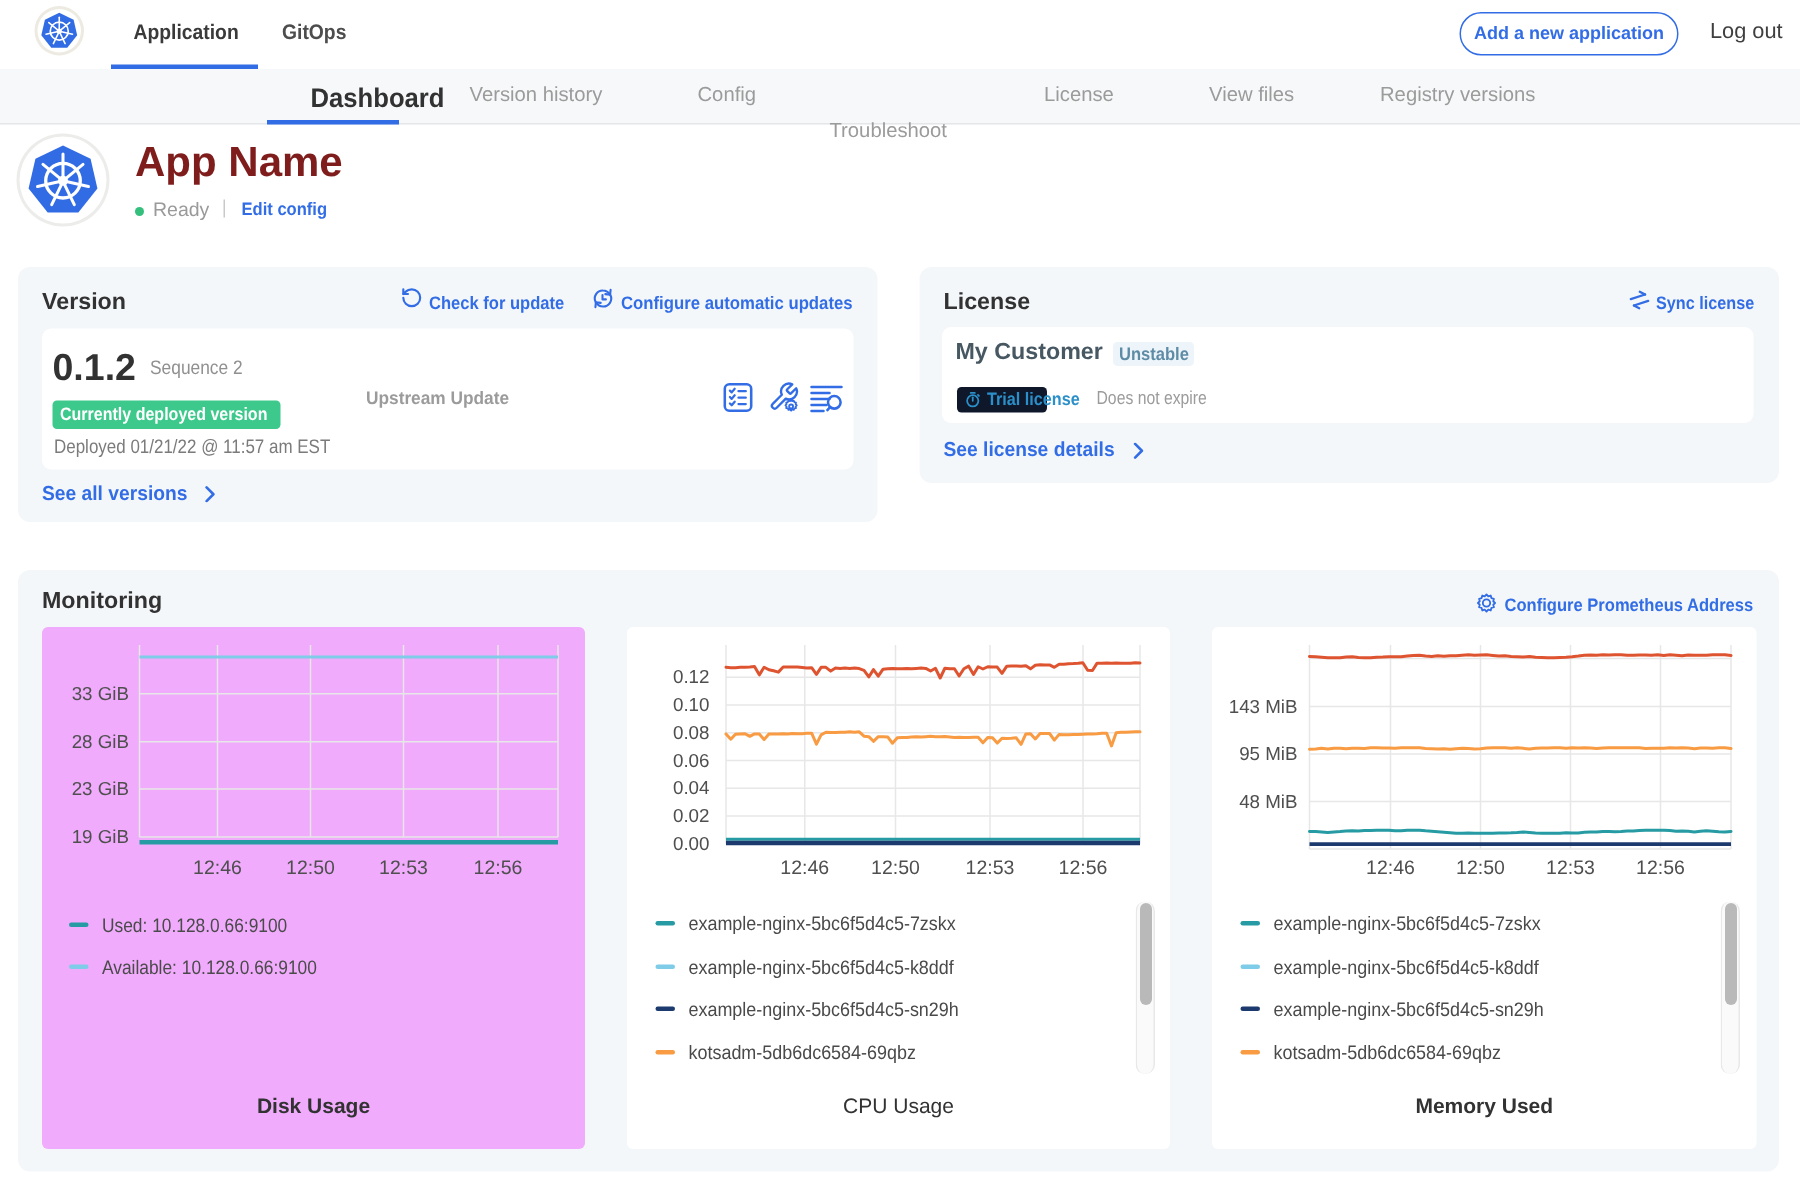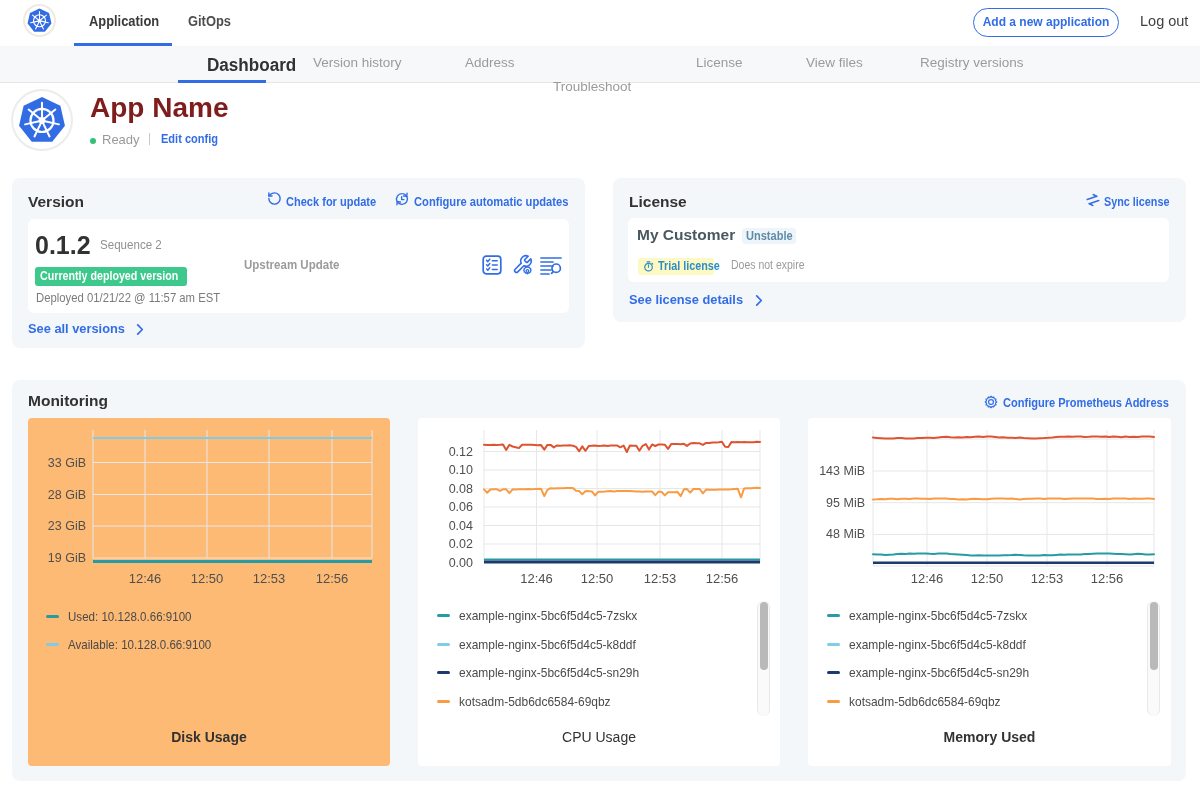--- a/index.html
+++ b/index.html
@@ -28,21 +28,21 @@
 <div class="abs" style="left:89px;top:13px;font-size:14px;font-weight:bold;color:#3a3a3a;"><span style="display:inline-block;transform:scaleX(0.92);transform-origin:0 50%;white-space:nowrap;">Application</span></div>
 <div class="abs" style="left:74px;top:43px;width:98px;height:3px;background:#326de6;"></div>
 <div class="abs" style="left:187.5px;top:13px;font-size:14px;font-weight:bold;color:#4d4d4d;"><span style="display:inline-block;transform:scaleX(0.92);transform-origin:0 50%;white-space:nowrap;">GitOps</span></div>
 <div class="abs" style="left:973px;top:7.5px;width:146px;height:29px;border:1.5px solid #326de6;border-radius:15px;display:flex;align-items:center;justify-content:center;font-size:12px;font-weight:bold;color:#326de6;">Add a new application</div>
 <div class="abs" style="left:1140px;top:13px;font-size:14.5px;color:#3f3f3f;">Log out</div>
 
 <div class="abs" style="left:0;top:46px;width:1200px;height:37px;background:#f6f8f9;border-bottom:1px solid #e3e7e9;"></div>
 <div class="abs" style="left:207px;top:55px;font-size:18px;font-weight:bold;color:#323232;"><span style="display:inline-block;transform:scaleX(0.95);transform-origin:0 50%;white-space:nowrap;">Dashboard</span></div>
 <div class="abs" style="left:178px;top:80px;width:88px;height:3px;background:#326de6;"></div>
 <div class="abs" style="left:313px;top:55px;font-size:13.5px;color:#9b9b9b;">Version history</div>
-<div class="abs" style="left:465px;top:55px;font-size:13.5px;color:#9b9b9b;">Address</div>
+<div class="abs" style="left:465px;top:55px;font-size:13.5px;color:#9b9b9b;">Config</div>
 <div class="abs" style="left:553px;top:55px;font-size:13.5px;color:#9b9b9b;margin-top:24px;">Troubleshoot</div>
 <div class="abs" style="left:696px;top:55px;font-size:13.5px;color:#9b9b9b;">License</div>
 <div class="abs" style="left:806px;top:55px;font-size:13.5px;color:#9b9b9b;">View files</div>
 <div class="abs" style="left:920px;top:55px;font-size:13.5px;color:#9b9b9b;">Registry versions</div>
 
 <div class="abs" style="left:13px;top:91px;width:58px;height:58px;border-radius:50%;background:#fff;box-shadow:0 0 0 2px #ececea;display:flex;align-items:center;justify-content:center;">
     <svg viewBox="0 0 100 100" width="48" height="48">
 <polygon points="50,2 88.3,20.4 97.8,61.9 71.3,95.2 28.7,95.2 2.2,61.9 11.7,20.4" fill="#326ce5"></polygon>
 <g stroke="#fff" fill="none">
 <circle cx="50" cy="51" r="24" stroke-width="4.6"></circle>
@@ -126,21 +126,21 @@
       <path d="M14.8 4.3 19 8.5"></path>
       <path d="M20 15.5H5"></path>
       <path d="M9.2 19.7 5 15.5"></path>
     </svg></div>
 <div class="abs link" style="left:1104px;top:196px;line-height:12px;"><span style="display:inline-block;transform:scaleX(0.9);transform-origin:0 50%;white-space:nowrap;">Sync license</span></div>
 <div class="abs" style="left:628px;top:218px;width:541px;height:63.5px;background:#fff;border-radius:6px;"></div>
 <div class="abs" style="left:637px;top:227px;font-size:15.5px;font-weight:bold;color:#475862;line-height:15.5px;">My Customer</div>
 <div class="abs" style="left:741.5px;top:227.5px;width:54px;height:16.5px;background:#eef5fa;border-radius:3px;display:flex;align-items:center;padding:0 4px;font-size:12px;font-weight:bold;color:#5e8ca6;">
     <span style="display:inline-block;transform:scaleX(0.92);transform-origin:0 50%;white-space:nowrap;">Unstable</span>
   </div>
-<div class="abs" style="left:638px;top:257.5px;width:76px;height:17px;background:#fef9c3;border-radius:3px;display:flex;align-items:center;padding:0 5px;font-size:12px;font-weight:bold;color:#2b8fc9;">
+<div class="abs" style="left:638px;top:257.5px;width:60px;height:17px;background:#0f172a;border-radius:3px;display:flex;align-items:center;padding:0 5px;font-size:12px;font-weight:bold;color:#2b8fc9;">
     <span style="margin-right:4px;display:flex;">
       <svg width="11" height="11" viewBox="0 0 24 24" fill="none" stroke="#2b8fc9" stroke-width="2.6" stroke-linecap="round">
         <circle cx="12" cy="13.5" r="8.2"></circle>
         <line x1="9" y1="2" x2="15" y2="2"></line>
         <line x1="12" y1="13.5" x2="12" y2="8.5"></line>
         <line x1="19.5" y1="5" x2="21" y2="6.5"></line>
       </svg>
     </span>
     <span style="display:inline-block;transform:scaleX(0.9);transform-origin:0 50%;white-space:nowrap;">Trial license</span>
   </div>
@@ -150,21 +150,21 @@
       </svg></span></div>
 
 <div class="abs" style="left:12px;top:380px;width:1174px;height:401px;background:#f4f7f9;border-radius:8px;"></div>
 <div class="abs" style="left:28px;top:393px;font-size:15.5px;font-weight:bold;color:#323232;line-height:15.5px;">Monitoring</div>
 <div class="abs" style="left:984px;top:395px;"><svg width="14" height="14" viewBox="0 0 24 24" fill="none" stroke="#326de6" stroke-width="2.1" stroke-linejoin="round">
       <path d="M12 2.2l2 2.1 2.8-.8.8 2.9 2.9.8-.8 2.8 2.1 2-2.1 2 .8 2.8-2.9.8-.8 2.9-2.8-.8-2 2.1-2-2.1-2.8.8-.8-2.9-2.9-.8.8-2.8-2.1-2 2.1-2-.8-2.8 2.9-.8.8-2.9 2.8.8z"></path>
       <circle cx="12" cy="12" r="4.2"></circle>
     </svg></div>
 <div class="abs link" style="left:1003px;top:397px;line-height:12px;"><span style="display:inline-block;transform:scaleX(0.92);transform-origin:0 50%;white-space:nowrap;">Configure Prometheus Address</span></div>
 
-<div class="abs" style="left:28px;top:418px;width:362px;height:348px;background:#fdba74;border-radius:4px;">
+<div class="abs" style="left:28px;top:418px;width:362px;height:348px;background:#f0abfc;border-radius:4px;">
 <div style="position:absolute;left:0;top:0;"><svg width="362" height="180" viewBox="0 0 362 180" font-family="Liberation Sans, sans-serif">
 <line x1="65" y1="12" x2="65" y2="140" stroke="#e7e7e7" stroke-width="1"></line>
         <line x1="117" y1="12" x2="117" y2="140" stroke="#e7e7e7" stroke-width="1"></line>
         <line x1="179" y1="12" x2="179" y2="140" stroke="#e7e7e7" stroke-width="1"></line>
         <line x1="241" y1="12" x2="241" y2="140" stroke="#e7e7e7" stroke-width="1"></line>
         <line x1="304" y1="12" x2="304" y2="140" stroke="#e7e7e7" stroke-width="1"></line>
         <line x1="344" y1="12" x2="344" y2="140" stroke="#e7e7e7" stroke-width="1"></line>
 <line x1="65" y1="44.5" x2="344" y2="44.5" stroke="#e7e7e7" stroke-width="1"></line>
         <line x1="65" y1="76.5" x2="344" y2="76.5" stroke="#e7e7e7" stroke-width="1"></line>
         <line x1="65" y1="108" x2="344" y2="108" stroke="#e7e7e7" stroke-width="1"></line>

